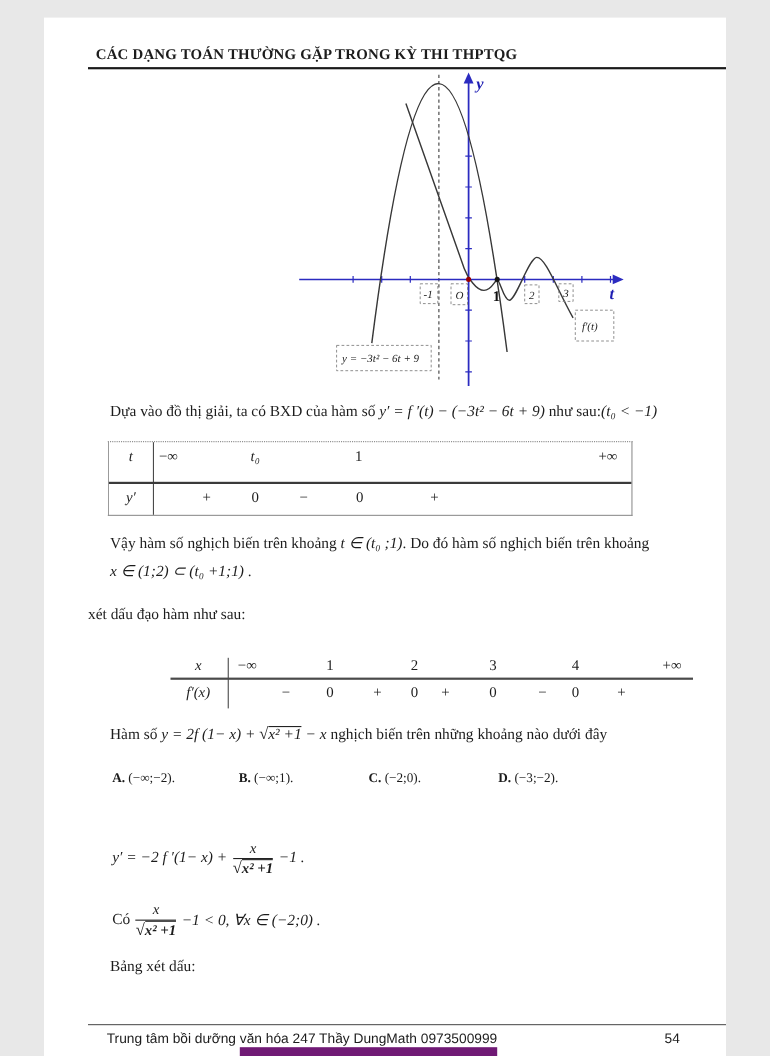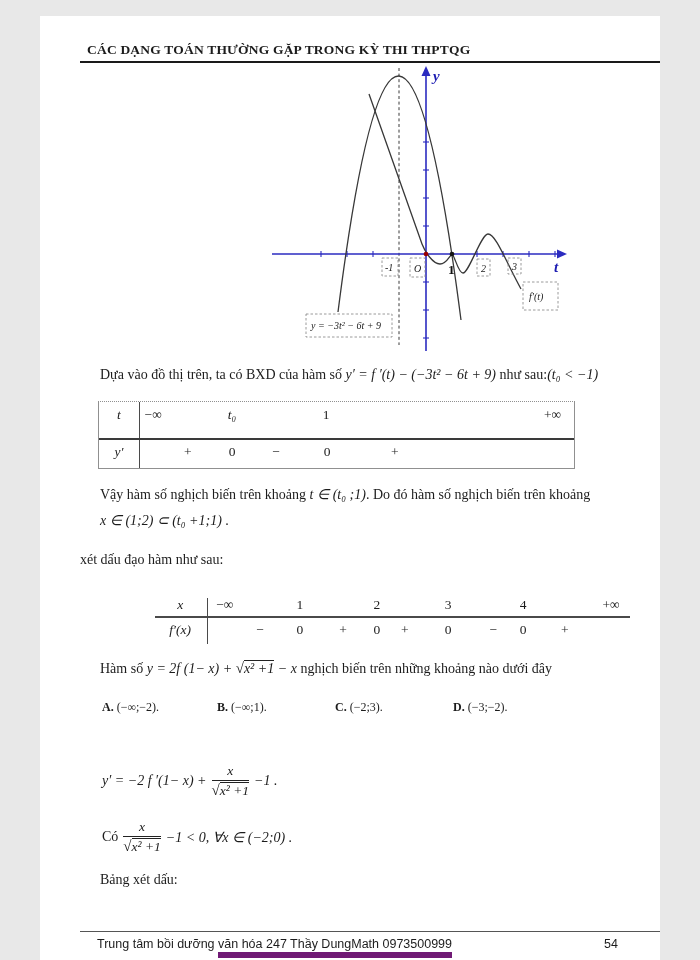--- a/index.html
+++ b/index.html
@@ -44,28 +44,28 @@
   .opt { position:absolute; top:684px; font-size:12px; white-space:nowrap; }
 
   .lg { position:absolute; left:20px; top:721px; width:600px; text-align:center;
         font-weight:bold; font-size:14px; }
 
   .fline { position:absolute; font-size:14px; display:flex; align-items:center; height:46px; }
   .s1 { left:62px; top:742px; }
   .s2 { left:62px; top:798px; }
   .frac { display:inline-block; text-align:center; margin:0 5px; font-size:13.5px; }
   .frac .num { display:block; border-bottom:1.2px solid #222; padding:0 14px 1px; font-style:italic; }
-  .frac .den { display:block; padding-top:1px; }
+  .frac .den { display:block; padding-top:1px;font-weight:bold; }
 
   .bxd { position:absolute; left:60px; top:856px; font-size:14px;font-family:Liberation Serif, serif; }
 
   .ftr-rule { position:absolute; left:40px; top:915px; width:626px; height:1px; background:#555; }
   .ftr { position:absolute; left:57px; top:921px; font-family:"Liberation Sans", sans-serif;
          font-size:12.5px; white-space:nowrap; }
-  .ftr .u { border-bottom:6px solid #701a75; padding-bottom:1px; }
+  .ftr .u { border-bottom:8px solid #701a75; padding-bottom:1px; }
   .pg { position:absolute; right:42px; top:921px; font-family:"Liberation Sans", sans-serif;
         font-size:12.5px; }
 </style>
 </head>
 <body>
 
 <div class="page">
 
   <div class="hdr">CÁC DẠNG TOÁN THƯỜNG GẶP TRONG KỲ THI THPTQG</div>
   <div class="hdr-rule"></div>
@@ -118,21 +118,21 @@
     <rect class="dashbox" x="240" y="196" width="13" height="16"></rect>
     <text class="boxlabel" x="244" y="208">3</text>
 
     <rect class="dashbox" x="255" y="220" width="35" height="28"></rect>
     <text class="boxlabel" x="261" y="238" font-size="10.5">f′(t)</text>
     <rect class="dashbox" x="38" y="252" width="86" height="23"></rect>
     <text class="boxlabel" x="43" y="267" font-size="9.5">y = −3t² − 6t + 9</text>
   </svg>
 
   <div class="p1">
-    <span>Dựa vào đồ thị trên, ta có BXD của hàm số </span><span class="math">y′ = f ′(t) − (−3t² − 6t + 9)</span><span> như sau:</span><span class="math">(t₀ &lt; −1)</span>
+    <span>Dựa vào đồ thị giải, ta có BXD của hàm số </span><span class="math">y′ = f ′(t) − (−3t² − 6t + 9)</span><span> như sau:</span><span class="math">(t₀ &lt; −1)</span>
   </div>
 
   <div class="t1">
     <div class="vl"></div>
     <div class="hl"></div>
     <span class="tc r1 math" style="left:4.2%">t</span>
     <span class="tc r1" style="left:11.4%">−∞</span>
     <span class="tc r1 math" style="left:28%">t₀</span>
     <span class="tc r1" style="left:47.8%">1</span>
     <span class="tc r1" style="left:95.5%">+∞</span>
@@ -174,21 +174,21 @@
     <span class="tc r2" style="left:77.5%">0</span>
     <span class="tc r2" style="left:86.3%">+</span>
   </div>
 
   <div class="q">
     <span>Hàm số </span><span class="math">y = 2f (1− x) + </span><span class="rad">√</span><span class="radbar math">x² +1</span><span class="math"> − x</span><span>  nghịch biến trên những khoảng nào dưới đây</span>
   </div>
 
   <div class="opt" style="left:62px"><span class="b">A.</span><span> (−∞;−2).</span></div>
   <div class="opt" style="left:177px"><span class="b">B.</span><span> (−∞;1).</span></div>
-  <div class="opt" style="left:295px"><span class="b">C.</span><span> (−2;3).</span></div>
+  <div class="opt" style="left:295px"><span class="b">C.</span><span> (−2;0).</span></div>
   <div class="opt" style="left:413px"><span class="b">D.</span><span> (−3;−2).</span></div>
 
 
   <div class="fline s1">
     <span class="math">y′ = −2 f ′(1− x) + </span>
     <span class="frac">
       <span class="num">x</span>
       <span class="den"><span class="rad">√</span><span class="radbar math">x² +1</span></span>
     </span>
     <span class="math"> −1 .</span>

